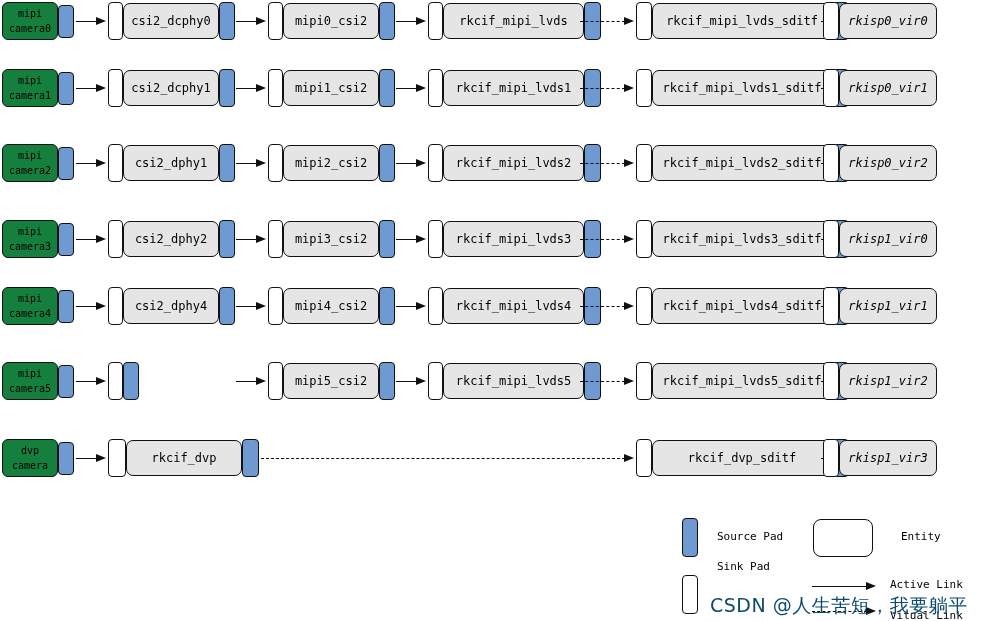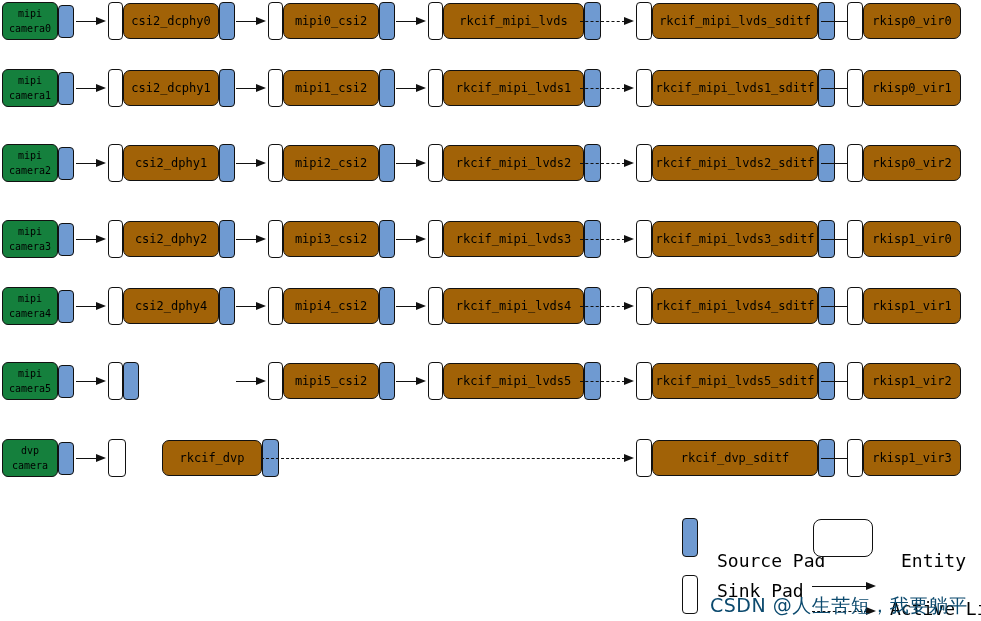--- a/index.html
+++ b/index.html
@@ -5,51 +5,51 @@
   html,body{margin:0;padding:0;background:#fff;}
   .canvas{position:relative;width:981px;height:621px;background:#ffffff;overflow:hidden;
           font-family:"DejaVu Sans Mono","Liberation Mono",monospace;color:#000;}
   .row{position:absolute;left:0;width:981px;height:0;}
   .node{position:absolute;top:0;transform:translateY(-50%);display:flex;align-items:center;}
   
   .pad{box-sizing:border-box;border:1.5px solid #111;border-radius:4px;background:#fff;flex:0 0 auto;}
   .pad.sink{width:15px;height:38px;}
   .pad.src{width:16px;height:38px;background:#6f9ad1;}
   
-  .ebody{box-sizing:border-box;height:36px;background:#a16207;border:1.5px solid #111;border-radius:7px;
+  .ebody{box-sizing:border-box;height:36px;background:#e5e5e5;border:1.5px solid #111;border-radius:7px;
          display:flex;align-items:center;justify-content:center;font-size:12px;white-space:nowrap;flex:0 0 auto;}
   
   .cambox{box-sizing:border-box;width:56px;height:38px;background:#15803d;border:1.5px solid #111;border-radius:6px;
           display:flex;flex-direction:column;align-items:center;justify-content:center;font-size:10px;line-height:15px;flex:0 0 auto;}
   .camera .pad.src{height:33px;}
   
   .c-cam{left:2px;}
   .e2{left:108px;} .e2 .ebody{width:96px;}
   .e3{left:268px;} .e3 .ebody{width:96px;}
   .e4{left:428px;} .e4 .ebody{width:141px;} .e4 .pad.src{width:17px;}
-  .e5{left:636px;} .e5 .pad.sink{width:16px;} .e5 .ebody{width:166px;} .e5 .pad.src{width:17px;}
-  .e6{left:847px;} .e6 .pad.sink{width:16px;} .e6 .ebody{width:98px;}
-  .e2d{left:108px;} .e2d .pad.sink{width:18px;} .e2d .ebody{width:100px;margin-left:36px;} .e2d .pad.src{width:17px;}
+  .e5{left:636px;} .e5 .pad.sink{width:16px;} .e5 .ebody{width:180px;} .e5 .pad.src{width:17px;}
+  .e6{left:823px;font-style:italic;} .e6 .pad.sink{width:16px;} .e6 .ebody{width:98px;}
+  .e2d{left:108px;} .e2d .pad.sink{width:18px;} .e2d .ebody{width:116px;} .e2d .pad.src{width:17px;}
   
   .arrow{position:absolute;top:0;transform:translateY(-50%);display:flex;align-items:center;height:10px;}
   .arrow .line{flex:1;height:0;border-top:1.8px solid #111;}
   .arrow.dashed .line{border-top:1.8px dashed #111;}
   .arrow .head{width:0;height:0;border-left:10px solid #111;border-top:4.5px solid transparent;border-bottom:4.5px solid transparent;margin-left:-1px;flex:0 0 auto;}
   .a1{left:76px;width:30px;}
   .a2{left:236px;width:30px;}
   .a3{left:396px;width:30px;}
   .a4{left:580px;width:54px;}
   .a5{left:821px;width:40px;}
   .adl{left:261px;width:373px;}
   
   .lg-swatch{position:absolute;box-sizing:border-box;border:1.7px solid #111;background:#fff;}
   .lg-src{left:682px;top:518px;width:16px;height:39px;border-radius:4px;background:#6f9ad1;}
   .lg-ent{left:813px;top:519px;width:60px;height:38px;border-radius:8px;}
   .lg-snk{left:682px;top:575px;width:16px;height:39px;border-radius:4px;}
-  .lg-label{position:absolute;font-size:18px;white-space:nowrap;margin-top:20px;}
+  .lg-label{position:absolute;font-size:11px;white-space:nowrap;}
   .lb-src{left:717px;top:530px;}
   .lb-ent{left:901px;top:530px;}
   .lb-snk{left:717px;top:560px;}
   .lb-act{left:890px;top:578px;}
   .lb-vrt{left:890px;top:609px;}
   .lg-arrow{position:absolute;display:flex;align-items:center;height:10px;}
   .lg-act{left:812px;top:581px;width:64px;}
   .lg-vrt{left:812px;top:606px;width:64px;}
   
   .watermark{position:absolute;left:710px;top:593px;font-size:19px;letter-spacing:0.5px;

